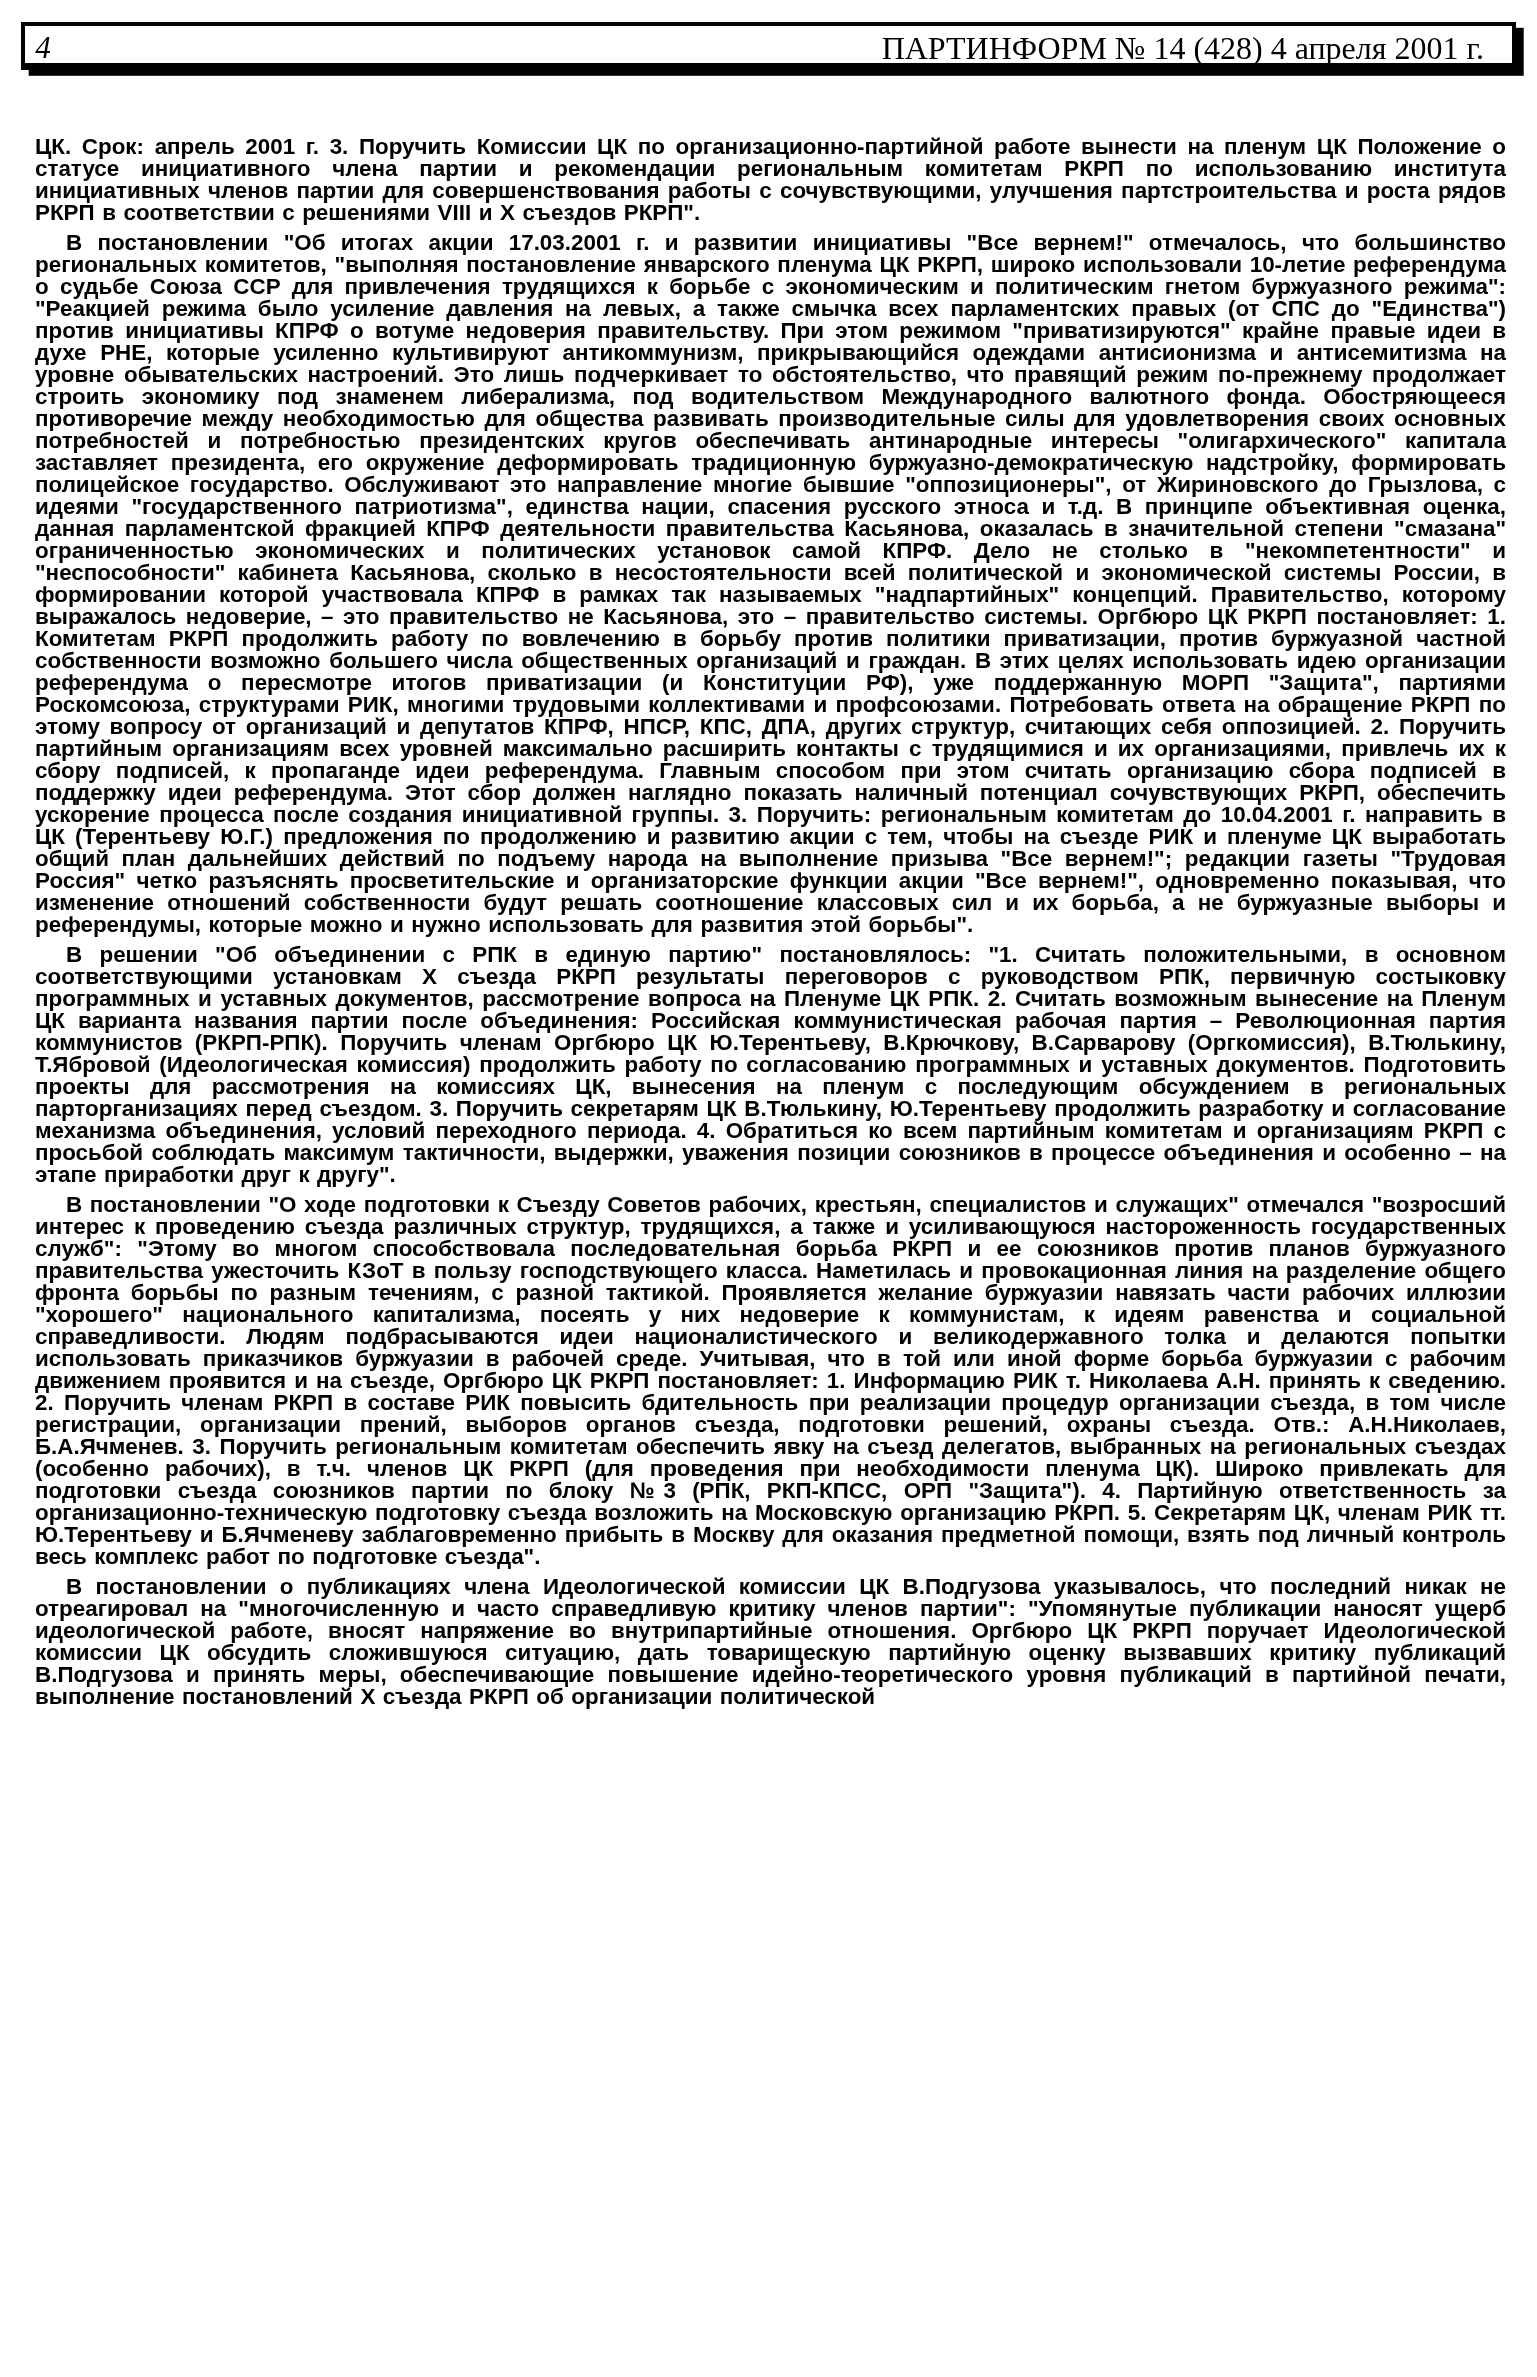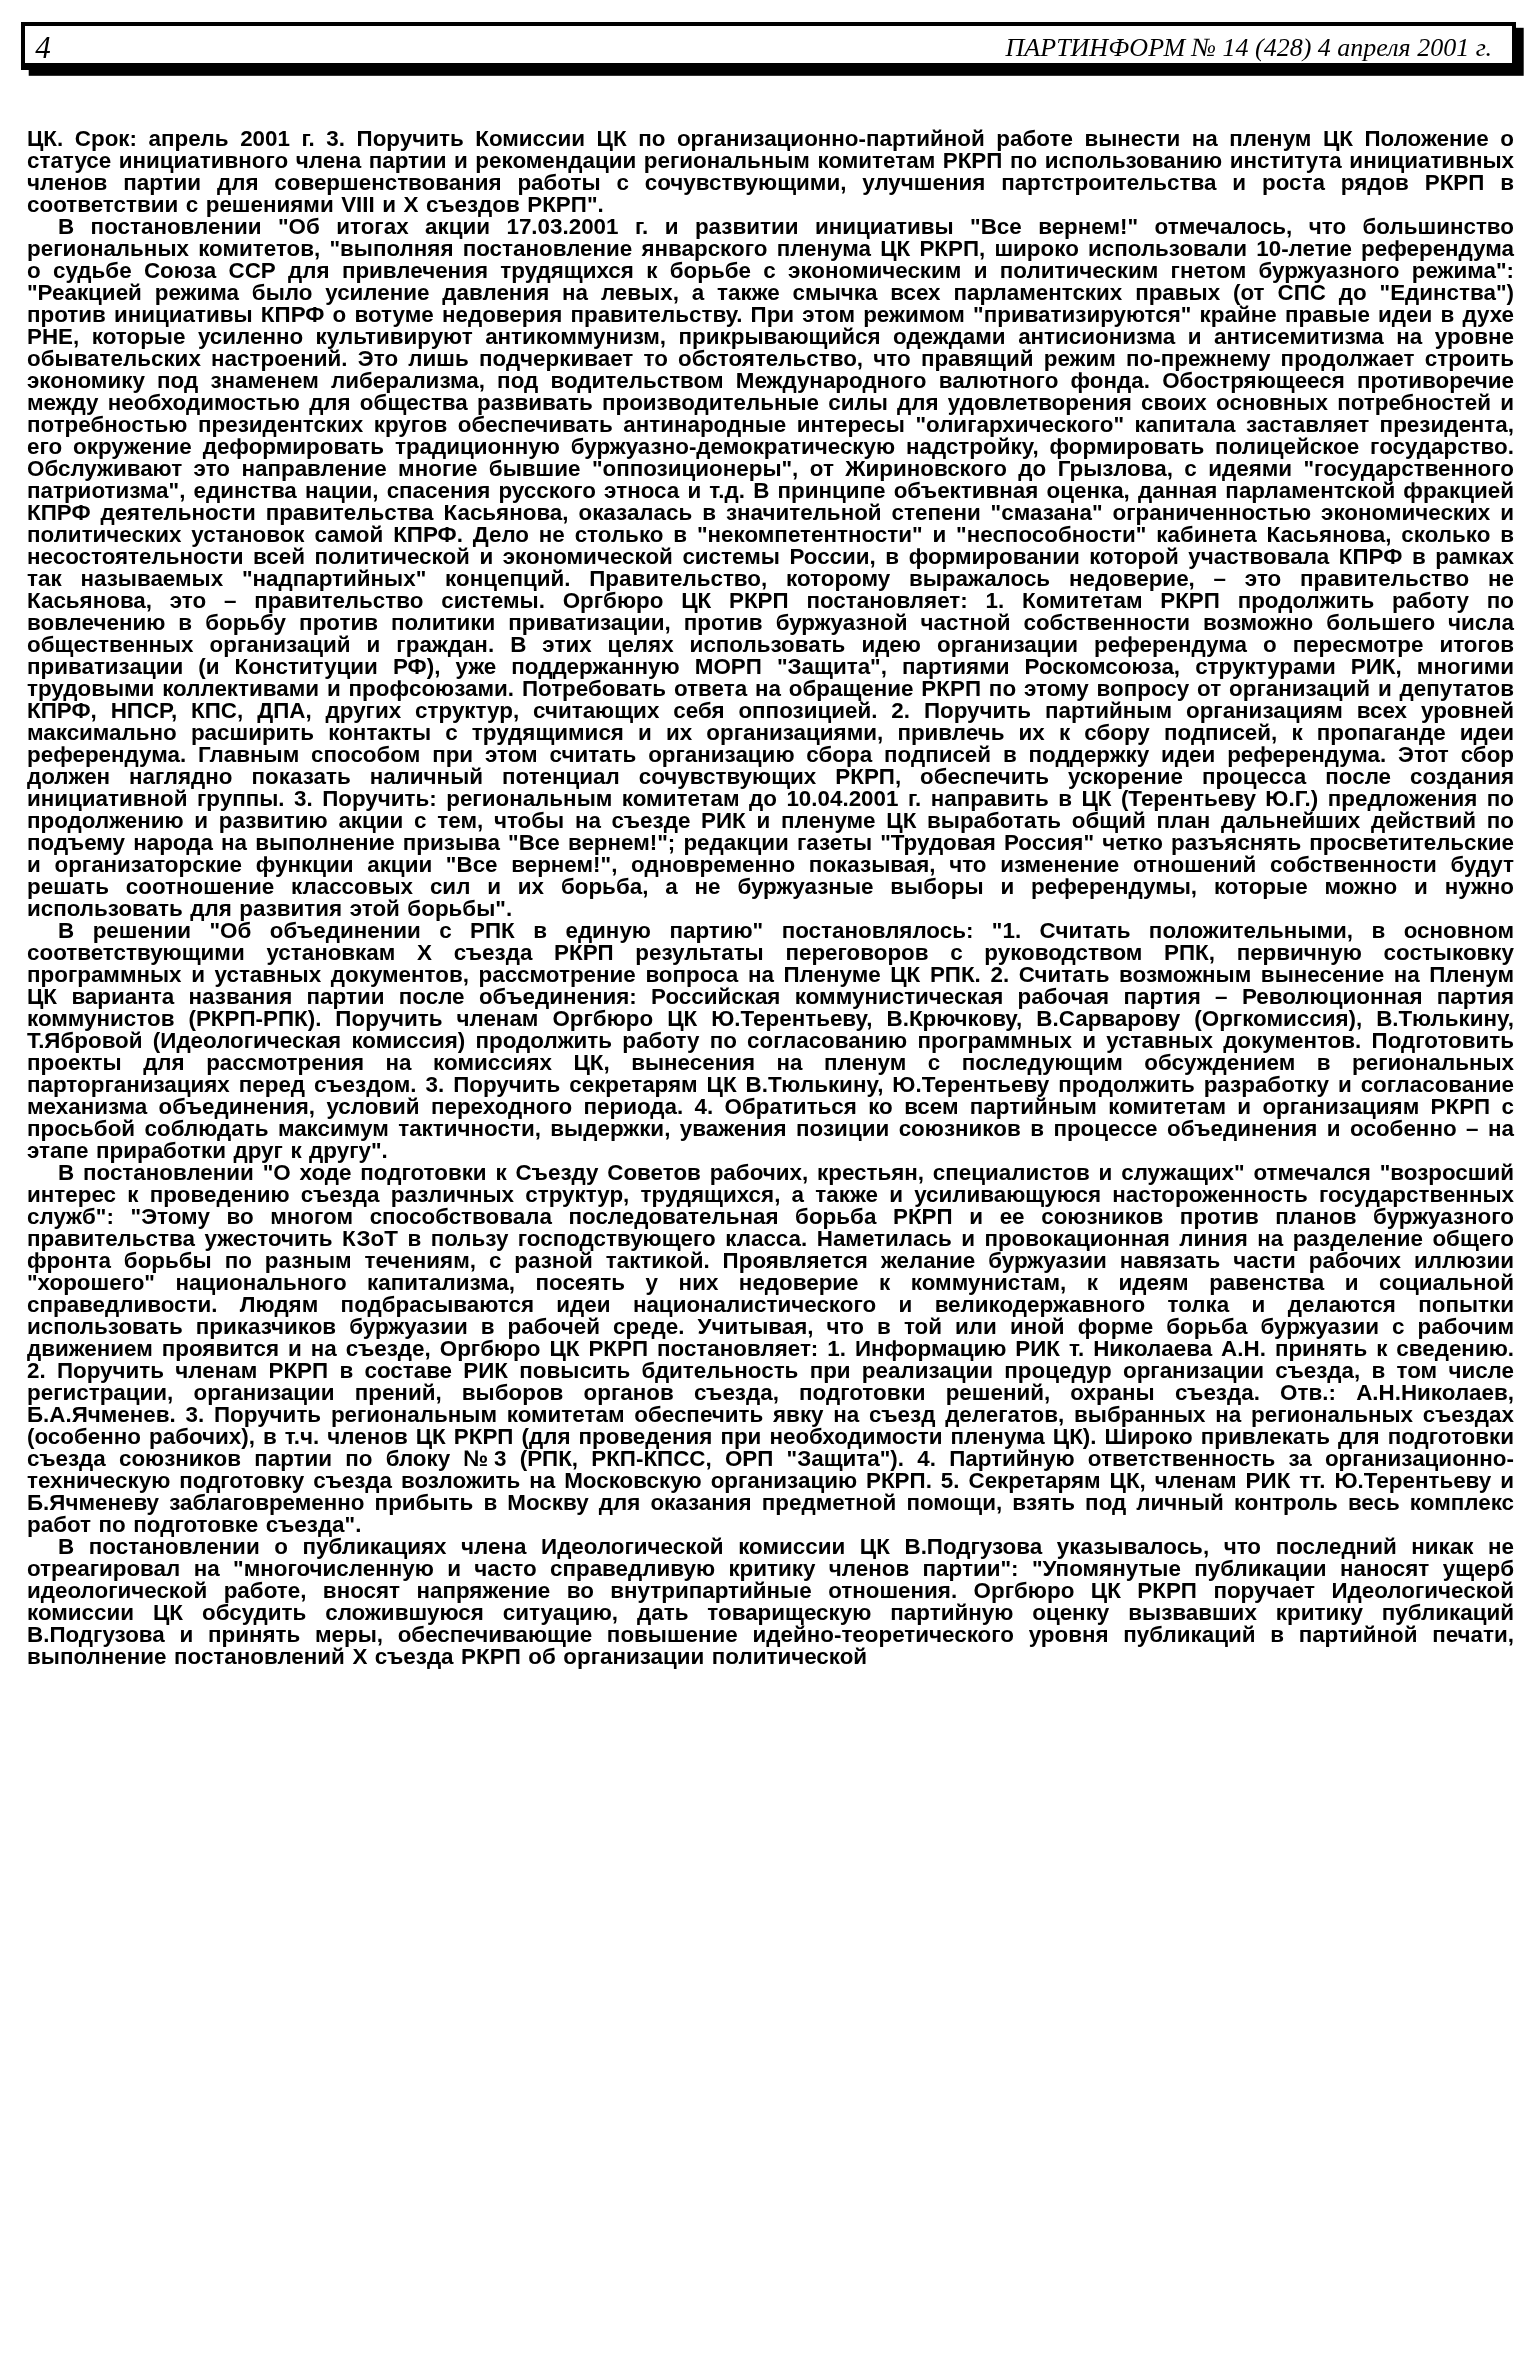--- a/index.html
+++ b/index.html
@@ -29,41 +29,40 @@
   .page-num {
     font-family: "Liberation Serif", serif;
     font-style: italic;
     font-size: 31px;
     line-height: 1;
     padding-left: 10.2px;
     transform: translateY(2.6px);
   }
   .header-title {
     font-family: "Liberation Serif", serif;
-    font-style: italic;
-    font-size: 26px;
+    font-size: 32px;
     line-height: 1;
-    padding-right: 20px;
+    padding-right: 28px;
     white-space: nowrap;
     transform: translateY(2.6px);
   }
   .body-text {
     position: absolute;
     left: 27px;
     right: 23px;
     top: 128px;
     font-weight: bold;
     font-size: 22.4px;
     line-height: 22px;
     letter-spacing: 0px;
     word-spacing: 1.3px;
     text-align: justify;
   }
   .body-text p {
-    margin: 0;
+    margin: 8px;
     padding: 0;
   }
   .body-text p.indent { text-indent: 31px; }
 </style>
 </head>
 <body>
 
 <div class="page">
 
   <div class="header-box">

